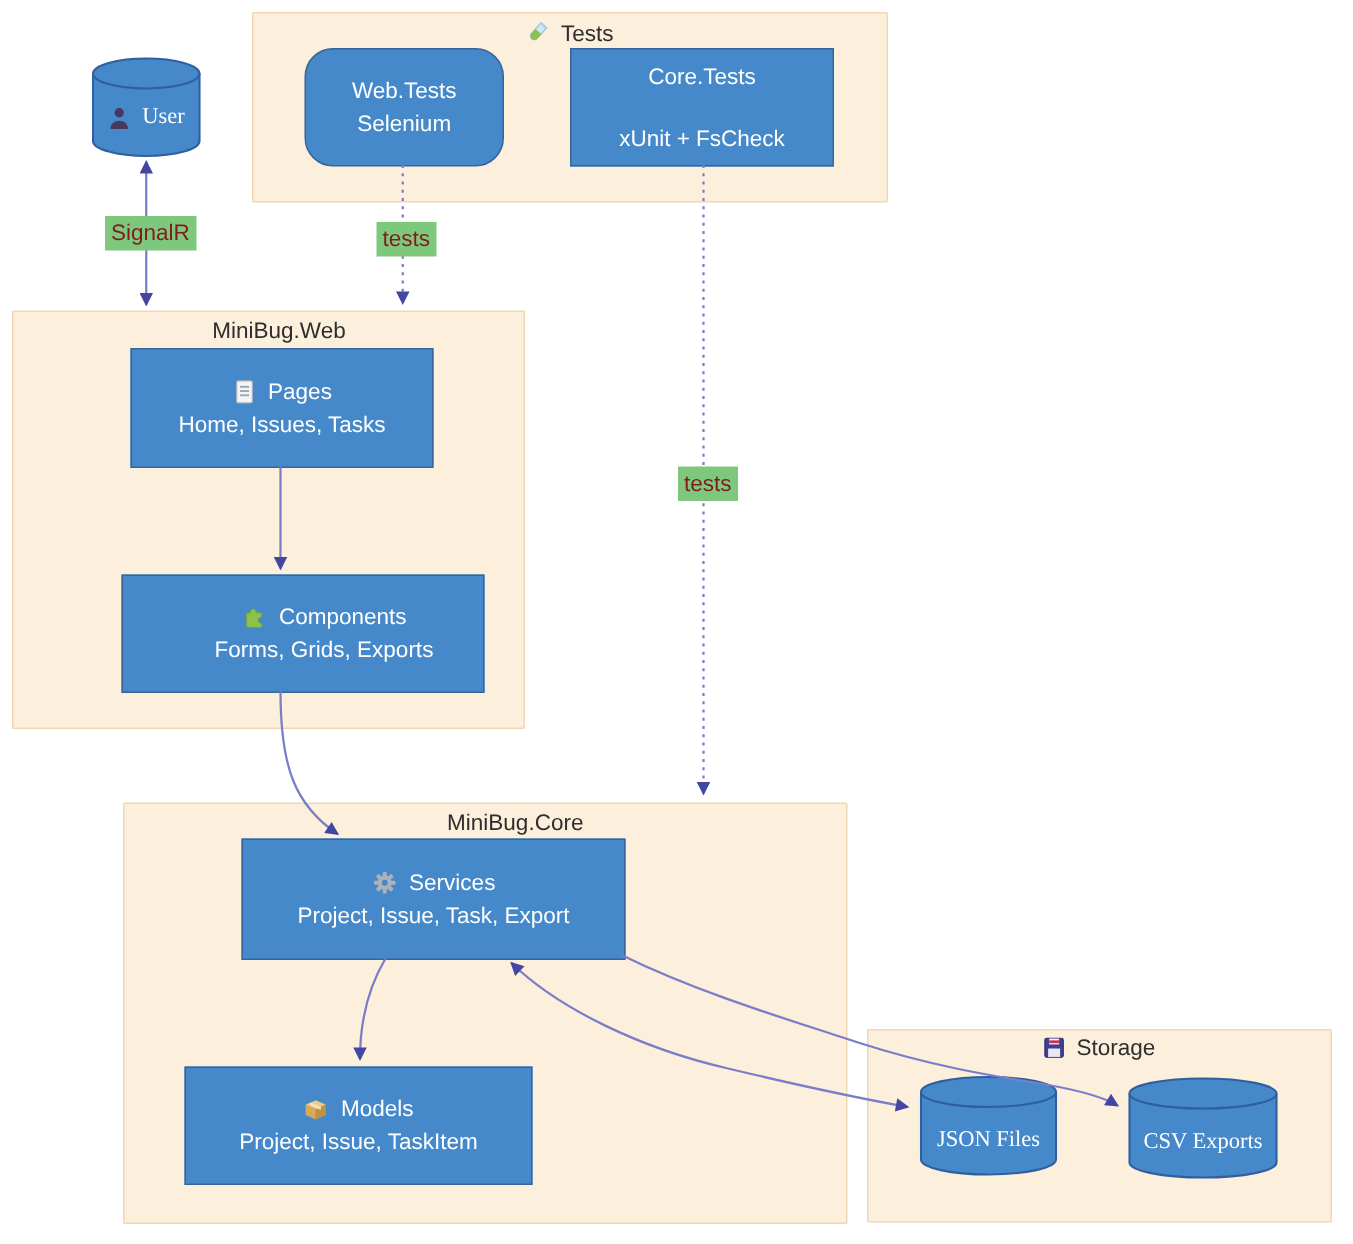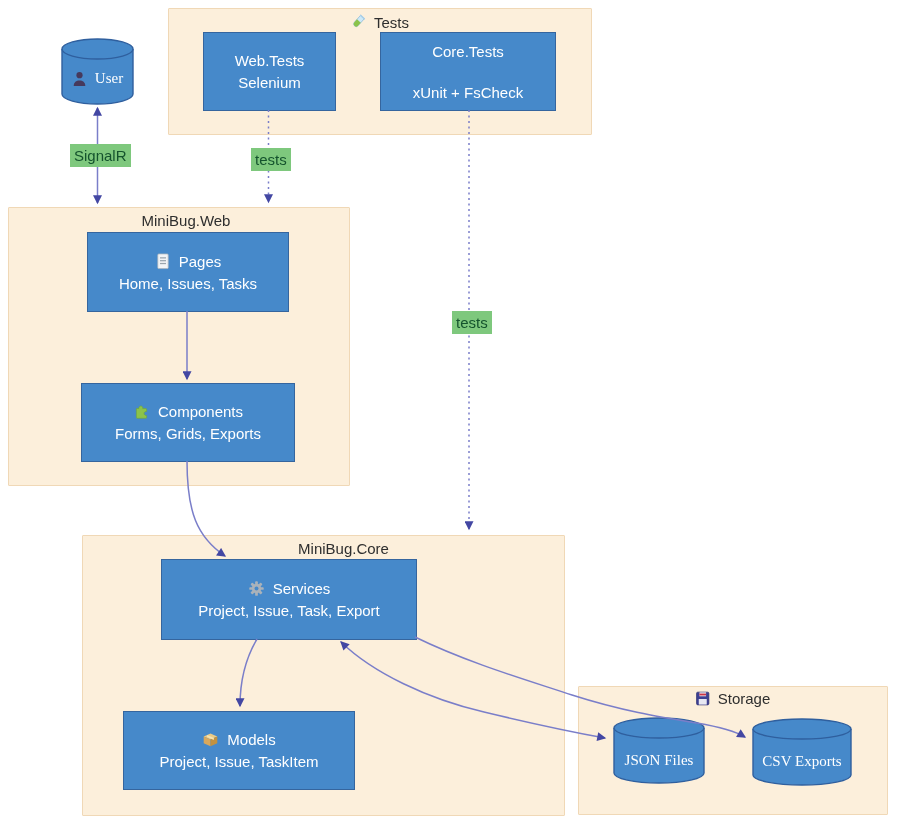--- a/index.html
+++ b/index.html
@@ -33,21 +33,21 @@
     position:absolute; left:0; top:52%; width:100%;
     display:flex; align-items:center; justify-content:center; gap:8px;
     color:#ffffff; font-size:15px;
   }
   
   .edges{position:absolute; left:0; top:0; z-index:4; pointer-events:none;}
   .edge{stroke:#7a7ec9; stroke-width:1.5; fill:none;}
   .edge.dotted{stroke-dasharray:2 3.5;}
   
   .edge-badge{
-    position:absolute; z-index:5; background:#7ec87d; color:#14532d;
+    position:absolute; z-index:5; background:#7ec87d; color:#7f1d1d;
     font-size:15px; line-height:21px; padding:1px 4px;
   }
   .icon{display:inline-flex;}
 </style>
 </head>
 <body>
 
 <div class="canvas">
 
   <div class="group" style="left:168px; top:8px; width:422px; height:125px;"></div>
@@ -81,21 +81,21 @@
       <svg width="17" height="17" viewBox="0 0 20 20">
         <rect x="3" y="2.5" width="14.5" height="15" rx="1.5" fill="#3d3f92" stroke="#2b2d6e" stroke-width="0.8"></rect>
         <rect x="6.4" y="2.8" width="7.8" height="4.6" fill="#f0f0f6"></rect>
         <rect x="6.4" y="4.2" width="7.8" height="2.2" fill="#cc3344"></rect>
         <rect x="5.6" y="10.6" width="9.4" height="6.6" fill="#e8e8f2"></rect>
       </svg>
     </span>
     <span>Storage</span>
   </div>
 
-  <div class="node" style="left:203px; top:32px; width:131px; height:77px;">
+  <div class="node" style="left:203px; top:32px; width:131px; height:77px;border-radius:19px;">
     <div class="node-title-row">
       <span>Web.Tests</span>
     </div>
     <div class="node-sub">Selenium</div>
   </div>
 
   <div class="node" style="left:380px; top:32px; width:174px; height:77px;gap:24px;">
     <div class="node-title-row">
       <span>Core.Tests</span>
     </div>
@@ -110,21 +110,21 @@
           <rect x="4.8" y="4.5" width="6.4" height="1.3" fill="#9aa4ad"></rect>
           <rect x="4.8" y="7.5" width="6.4" height="1.3" fill="#9aa4ad"></rect>
           <rect x="4.8" y="10.5" width="6.4" height="1.3" fill="#9aa4ad"></rect>
         </svg>
       </span>
       <span>Pages</span>
     </div>
     <div class="node-sub">Home, Issues, Tasks</div>
   </div>
 
-  <div class="node" style="left:81px; top:383px; width:212px; height:77px;">
+  <div class="node" style="left:81px; top:383px; width:212px; height:77px;padding-left:28px;">
     <div class="node-title-row">
       <span class="icon">
         <svg width="17" height="17" viewBox="0 0 20 20">
           <path d="M4 8 h3 a2.3 2.3 0 1 1 4.4 0 H15 a1 1 0 0 1 1 1 v2.6 a2.3 2.3 0 1 0 0 4.4 V18.5 a1 1 0 0 1 -1 1 H5 a1 1 0 0 1 -1 -1 z" fill="#8bc34a" stroke="#6fa436" stroke-width="0.7" transform="translate(0,-1.5)"></path>
         </svg>
       </span>
       <span>Components</span>
     </div>
     <div class="node-sub">Forms, Grids, Exports</div>
   </div>

